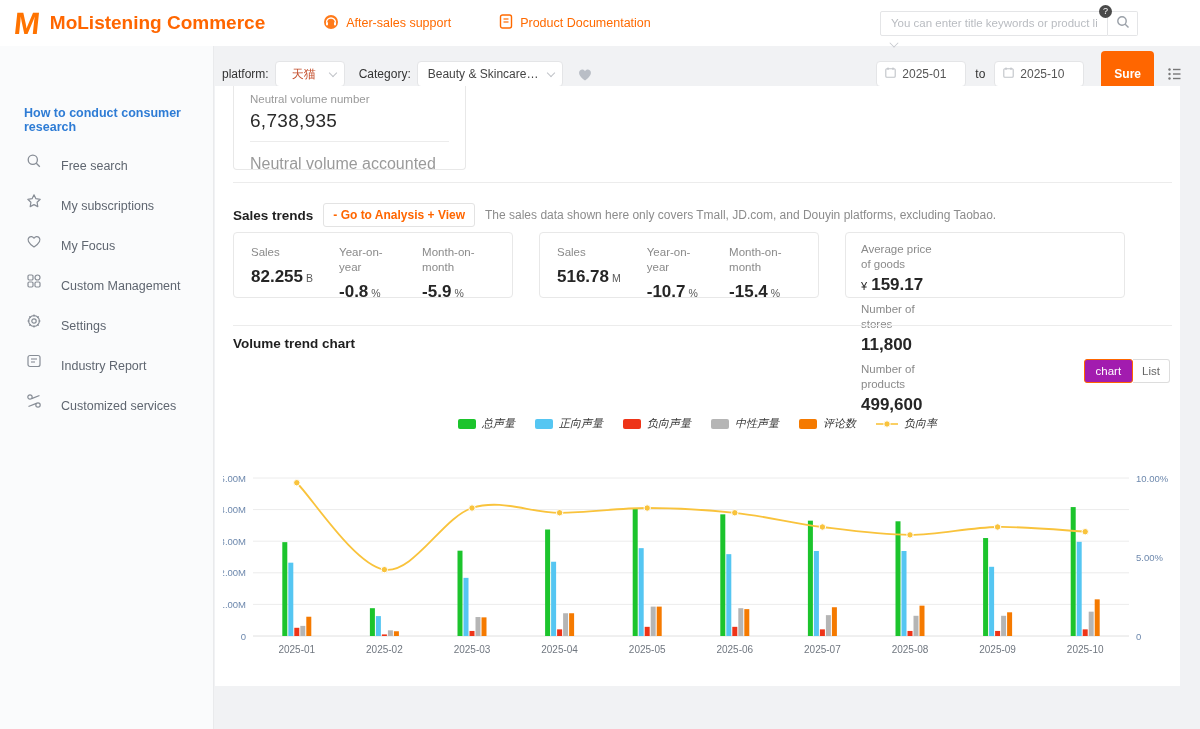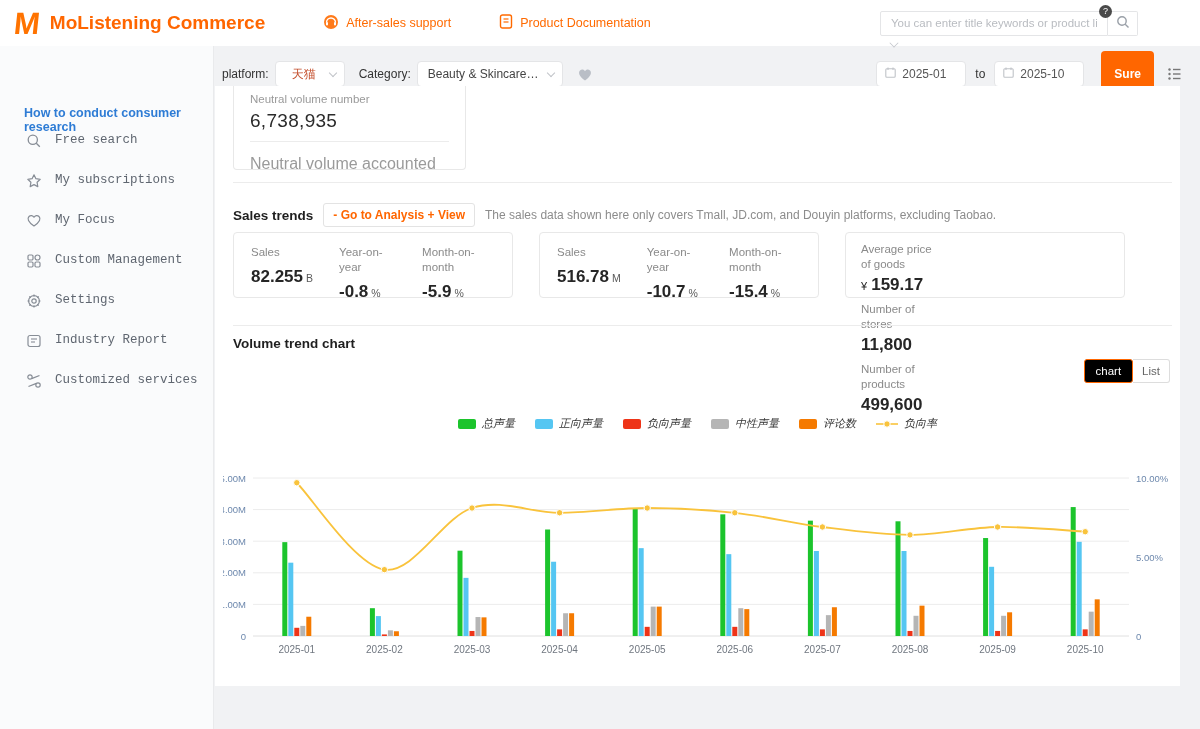--- a/index.html
+++ b/index.html
@@ -16,21 +16,21 @@
   .search-input { width:228px; height:25px; border:1px solid #e4e5e7; border-radius:2px 0 0 2px; padding:0 10px; font-size:11.5px; color:#777; outline:none; font-family:inherit; }
   .search-input::placeholder { color:#b9bcc1; }
   .search-btn { width:30px; height:25px; border:1px solid #e4e5e7; border-left:none; background:#fff; display:flex; align-items:center; justify-content:center; border-radius:0 2px 2px 0; cursor:pointer; }
   .help-badge { position:absolute; top:-6px; right:26px; width:13px; height:13px; border-radius:50%; background:#4a4a4a; color:#fff; font-size:9px; display:flex; align-items:center; justify-content:center; }
   .collapse-caret { position:absolute; left:10px; bottom:-11px; width:8px; height:8px; border-right:1.5px solid #c3c6cb; border-bottom:1.5px solid #c3c6cb; transform:rotate(45deg) scale(.8); }
 
   
   .sidebar { position:absolute; top:46px; left:0; width:214px; height:683px; background:#fafbfc; border-right:1px solid #e9eaec; }
   .sb-link { position:absolute; top:60px; left:24px; font-size:12.5px; font-weight:700; color:#2e7cd5; cursor:pointer; }
   .sb-items { position:absolute; top:87px; left:0; right:0; }
-  .sb-item { display:flex; align-items:flex-start; height:40px; padding-left:26px; gap:13px; cursor:pointer;font-family:Liberation Mono, monospace; }
+  .sb-item { display:flex; align-items:flex-end; height:40px; padding-left:26px; gap:19px; cursor:pointer; }
   .sb-item .lbl { font-size:12.5px; color:#5f6670; }
   .sb-item svg { flex:0 0 auto; }
 
   
   .filter-bar { position:absolute; left:214px; top:46px; width:986px; height:56px; display:flex; align-items:center; padding:0 18px 0 8px; }
   .f-label { font-size:12px; color:#333; }
   .f-select { height:26px; background:#fff; border:1px solid #e4e5e7; border-radius:4px; display:flex; align-items:center; padding:0 8px 0 10px; margin-left:6px; font-size:12px; cursor:pointer; position:relative; }
   .f-select .chev { width:6px; height:6px; border-right:1.2px solid #c0c3c8; border-bottom:1.2px solid #c0c3c8; transform:rotate(45deg); margin-left:8px; margin-top:-3px; }
   .plat-val { color:#c4502e; min-width:36px; text-align:center; }
   .cat-val { color:#444; max-width:112px; white-space:nowrap; overflow:hidden; text-overflow:ellipsis; }
@@ -62,21 +62,21 @@
   .m-card { width:280px; height:66px; border:1px solid #e8e8e8; border-radius:4px; padding:12px 17px; display:flex; gap:26px; }
   .m-card.wide { padding:9px 15px; gap:7px;flex-direction:column; }
   .m-label { font-size:11.5px; color:#8a8a8a; margin-bottom:7px; line-height:1.3; }
   .m-card.wide .m-label { width:82px; margin-bottom:3px; }
   .m-value { font-size:17px; color:#262626; font-weight:600; white-space:nowrap; }
   .m-value .prefix { font-size:11px; font-weight:400; margin-right:1px; }
   .m-value .unit { font-size:10.5px; font-weight:400; color:#595959; margin-left:3px; }
 
   .vt-title { position:absolute; top:250px; left:18px; font-size:13.5px; font-weight:700; color:#1f1f1f; }
   .toggle { position:absolute; top:273px; right:10px; display:flex; }
-  .tg-chart { background:#000000; color:#fff; font-size:11.5px; padding:5px 11px; border:1px solid #ff6600; border-radius:3px; cursor:pointer; font-family:inherit; z-index:1; }
+  .tg-chart { background:#a21caf; color:#fff; font-size:11.5px; padding:5px 11px; border:1px solid #ff6600; border-radius:3px; cursor:pointer; font-family:inherit; z-index:1; }
   .tg-list { background:#fff; color:#666; font-size:11.5px; padding:5px 9px; border:1px solid #ddd; border-left:none; border-radius:0 3px 3px 0; cursor:pointer; font-family:inherit; }
 
   .legend { position:absolute; top:330px; left:0; right:0; display:flex; justify-content:center; align-items:center; gap:20px;font-style:italic; }
   .lg-item { display:flex; align-items:center; gap:6px; cursor:pointer; }
   .lg-swatch { width:18px; height:10px; border-radius:2px; display:inline-block; }
   .lg-label { font-size:11px; color:#333; }
 
   #chart-wrap { position:absolute; left:8px; top:378px; width:950px; height:216px; }
 </style>
 </head>

